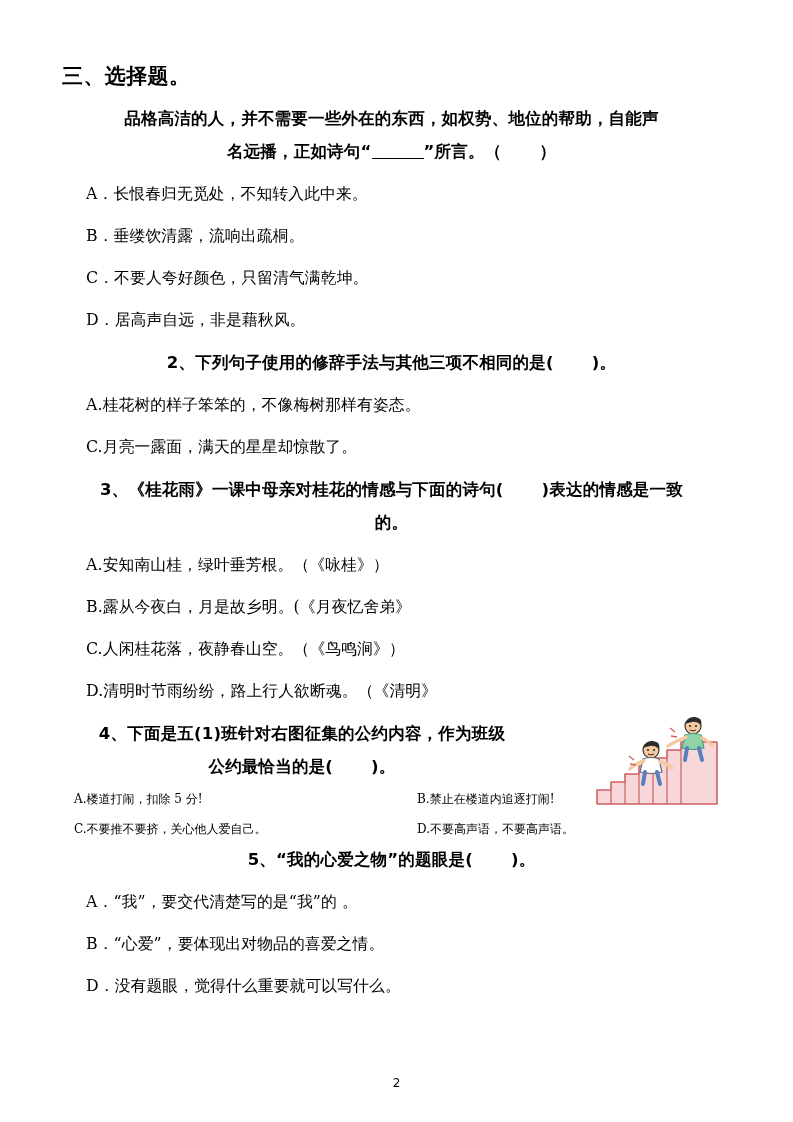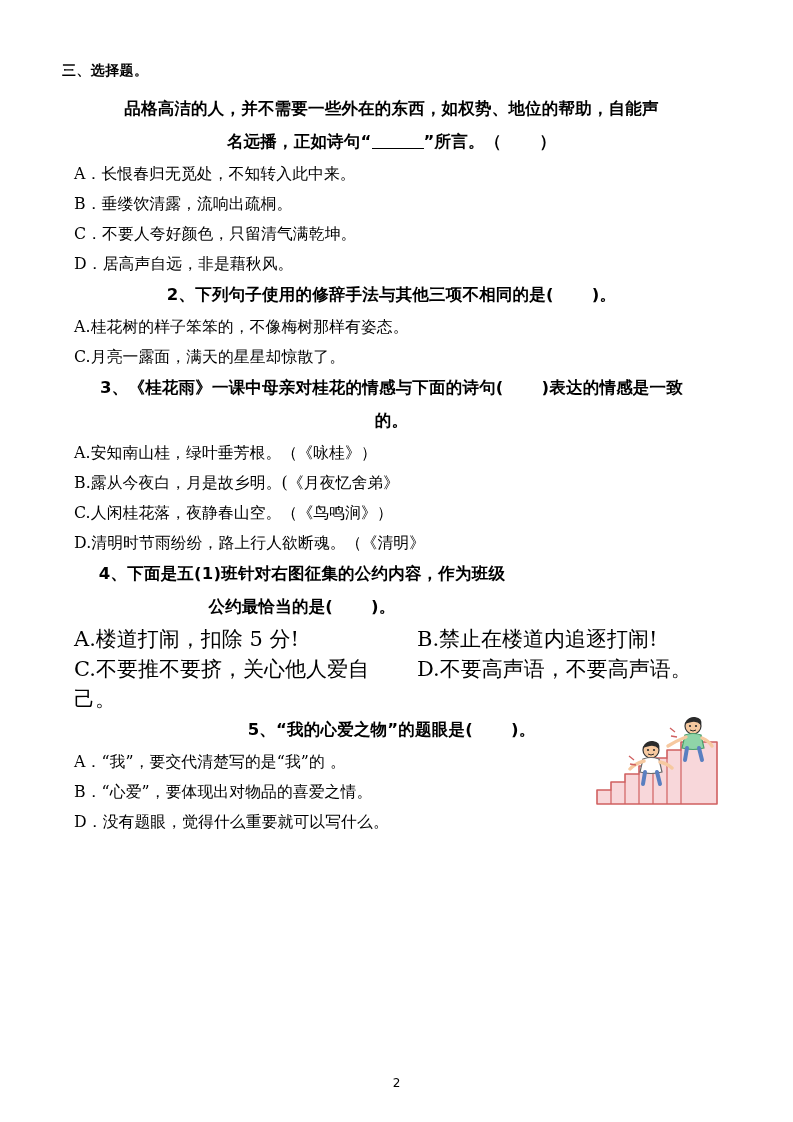--- a/index.html
+++ b/index.html
@@ -18,46 +18,46 @@
     position: absolute;
     left: 0; top: 0;
     width: 793px;
     height: 1122px;
     box-sizing: border-box;
     padding: 62px 72px 40px 62px;
   }
   .section-title {
     font-family: "DejaVu Sans", "Liberation Sans", sans-serif;
     font-weight: bold;
-    font-size: 14px;
+    font-size: 21px;
     letter-spacing: 0.4px;
     margin: 0 0 13px 0;
   }
   .q-stem {
     font-family: "DejaVu Sans", "Liberation Sans", sans-serif;
     font-weight: bold;
     font-size: 16.5px;
     line-height: 31px;
     margin: 0 0 2px 0;
     letter-spacing: 0.2px;
     text-align: center;
   }
   .q-stem.narrow {
     width: 480px;
   }
   .opt {
     font-size: 15.8px;
     line-height: 30px;
-    margin: 0;
+    margin: 12px;
     padding-left: 12px;
     letter-spacing: 0.1px;
   }
   .opt-row {
     display: flex;
-    font-size: 21px;
+    font-size: 12px;
     line-height: 30px;
     padding-left: 12px;
   }
   .opt-row .c1 {
     width: 330px;
     flex: 0 0 330px;
   }
   .opt-row .c2 {
     flex: 1 1 auto;
     margin-left: 13px;

